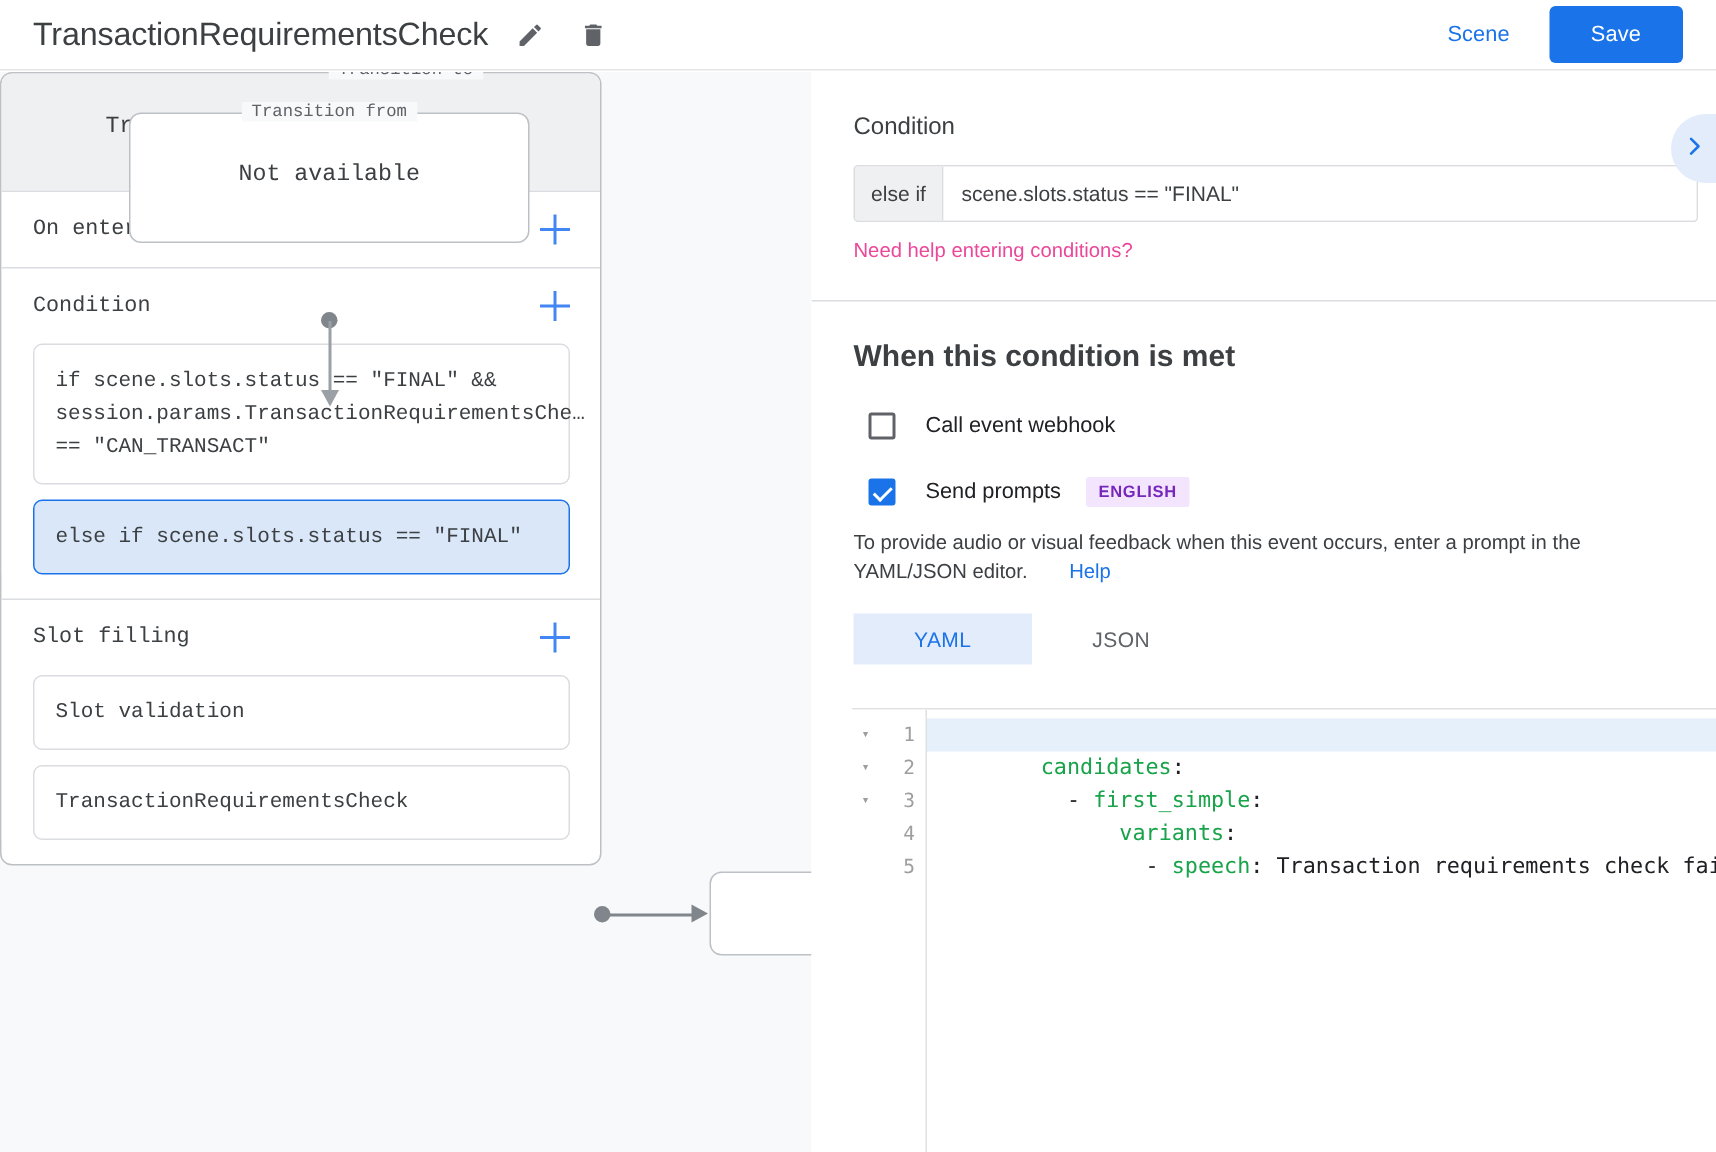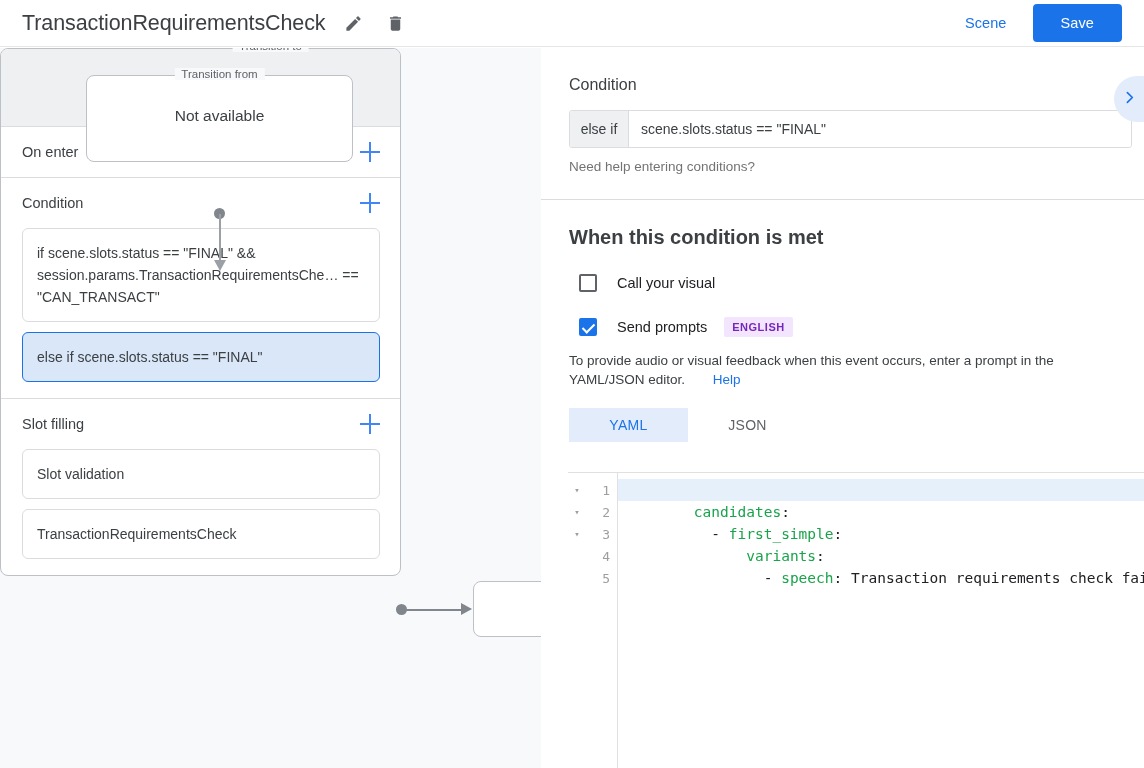--- a/index.html
+++ b/index.html
@@ -60,21 +60,21 @@
   }
 
   
   #graph-panel {
     position: absolute;
     top: 48px; left: 0;
     width: 541px; height: 720px;
     background: #f7f9fa;
     overflow: hidden;
   }
-  #graph-inner { position: absolute; top: 0; left: 0; width: 541px; height: 720px; }
+  #graph-inner { position: absolute; top: 0; left: 0; width: 541px; height: 720px; font-family: Liberation Mono, monospace; }
 
   .fieldset-card {
     position: absolute;
     border: 1px solid #bdc1c6;
     border-radius: 8px;
     background: #ffffff;
   }
   .fieldset-legend {
     position: absolute;
     top: -8px;
@@ -256,21 +256,21 @@
     padding: 0 12px;
     font-size: 14px;
     color: #3c4043;
     background: #ffffff;
     font-family: "Liberation Sans", sans-serif;
   }
   #condition-help-link {
     display: inline-block;
     margin-top: 11px;
     font-size: 13.5px;
-    color: #737373;
+    color: #ec4899;
     text-decoration: none;
     cursor: pointer;
   }
 
   #panel-divider {
     height: 1px; background: #dadce0;
     margin: 0;
   }
 
   #met-section { padding: 26px 28px 0 28px; }
@@ -497,21 +497,21 @@
     <a id="condition-help-link">Need help entering conditions?</a>
   </div>
 
   <div id="panel-divider"></div>
 
   <div id="met-section">
     <div id="met-heading" class="panel-h">When this condition is met</div>
 
     <div class="check-row">
       <span class="checkbox"></span>
-      <span class="check-label">Call your visual</span>
+      <span class="check-label">Call event webhook</span>
     </div>
 
     <div class="check-row">
       <span class="checkbox checked"></span>
       <span class="check-label">Send prompts</span>
       <span id="lang-badge">ENGLISH</span>
     </div>
 
     <div id="prompt-desc">
       <span>To provide audio or visual feedback when this event occurs, enter a prompt in the YAML/JSON editor.</span>

